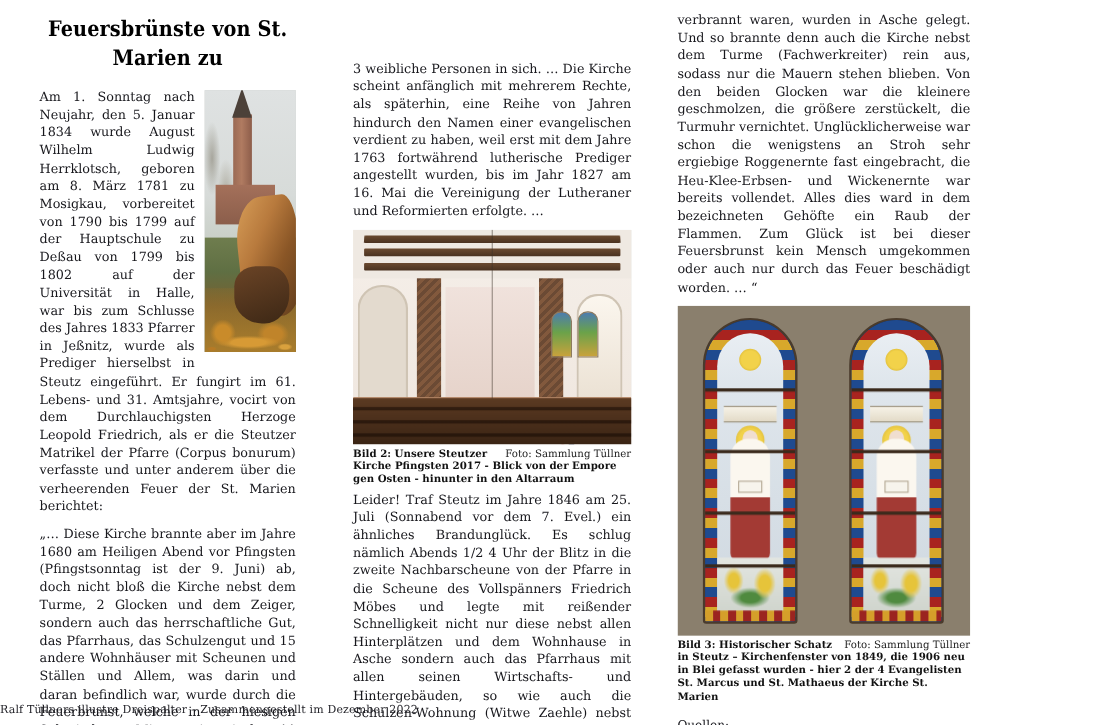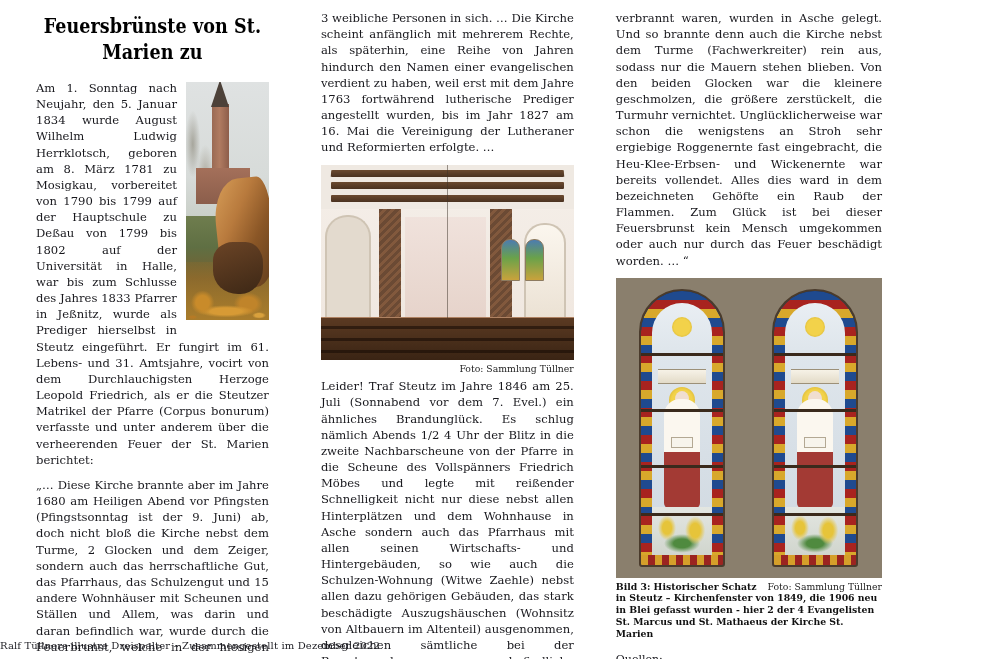--- a/index.html
+++ b/index.html
@@ -31,21 +31,21 @@
     box-sizing: border-box;
     padding: 10px 8px 0 8px;
     gap: 18px;
   }
 
   .col {
     box-sizing: border-box;
     position: relative;
   }
   .col1 { width: 330px; padding: 0 22px 0 28px; }
-  .col2 { width: 328px; padding: 0 12px 0 12px; }
+  .col2 { width: 328px; padding: 0 12px 0 12px; margin-top: 44px; }
   .col3 { width: 342px; padding: 0 10px 0 12px; }
 
   
   .headline {
     font-family: "DejaVu Serif", "Liberation Serif", serif;
     font-weight: bold;
     font-size: 19.5px;
     line-height: 1.33;
     text-align: center;
     letter-spacing: 0.1px;
@@ -392,20 +392,21 @@
             <div class="p2-rope"></div>
             <div class="p2-pews">
               <div class="p2-pew-line l1"></div>
               <div class="p2-pew-line l2"></div>
               <div class="p2-pew-line l3"></div>
             </div>
           </div>
         </div>
         <div class="caption caption-row">
           <span class="credit">Foto:  Sammlung Tüllner</span>
+          <span>Bild 2:  Unsere Steutzer Kirche Pfingsten 2017 - Blick von der Empore gen Osten - hinunter in den Altarraum</span>
         </div>
       </div>
 
       <p class="body-text tight">Leider!  Traf Steutz im Jahre 1846 am 25. Juli (Sonnabend vor dem 7. Evel.) ein ähnliches Brandunglück. Es schlug nämlich Abends 1/2 4 Uhr der Blitz in die zweite Nachbarscheune von der Pfarre in die Scheune des Vollspänners Friedrich Möbes und legte mit reißender Schnelligkeit nicht nur diese nebst allen Hinterplätzen und dem Wohnhause in Asche sondern auch das Pfarrhaus mit allen seinen Wirtschafts- und Hintergebäuden, so wie auch die Schulzen-Wohnung (Witwe Zaehle) nebst allen dazu gehörigen Gebäuden, das stark beschädigte Auszugshäuschen (Wohnsitz von Altbauern im Altenteil) ausgenommen, desgleichen sämtliche bei der Beamtenwohnung befindliche Wirtschaftsgebäude, mit ansonsten des Wohnhauses, nicht wenige der Hintergebäude des Pfarrnachbars und Vollspänners Gottfried Meißner, welchen Letzterer auch noch 9 Schweine, 1 Füllen und 1 Kalb mit</p>
     </div>
 
     <div class="col col3">
 
       <p class="body-text">verbrannt waren, wurden in Asche gelegt. Und so brannte denn auch die Kirche nebst dem Turme (Fachwerkreiter) rein aus, sodass nur die Mauern stehen blieben. Von den beiden Glocken war die kleinere geschmolzen, die größere zerstückelt, die Turmuhr vernichtet. Unglücklicherweise war schon die wenigstens an Stroh sehr ergiebige Roggenernte fast eingebracht, die Heu-Klee-Erbsen- und Wickenernte war bereits vollendet. Alles dies ward in dem bezeichneten Gehöfte ein Raub der Flammen. Zum Glück ist bei dieser Feuersbrunst kein Mensch umgekommen oder auch nur durch das Feuer beschädigt worden. … “</p>
 

